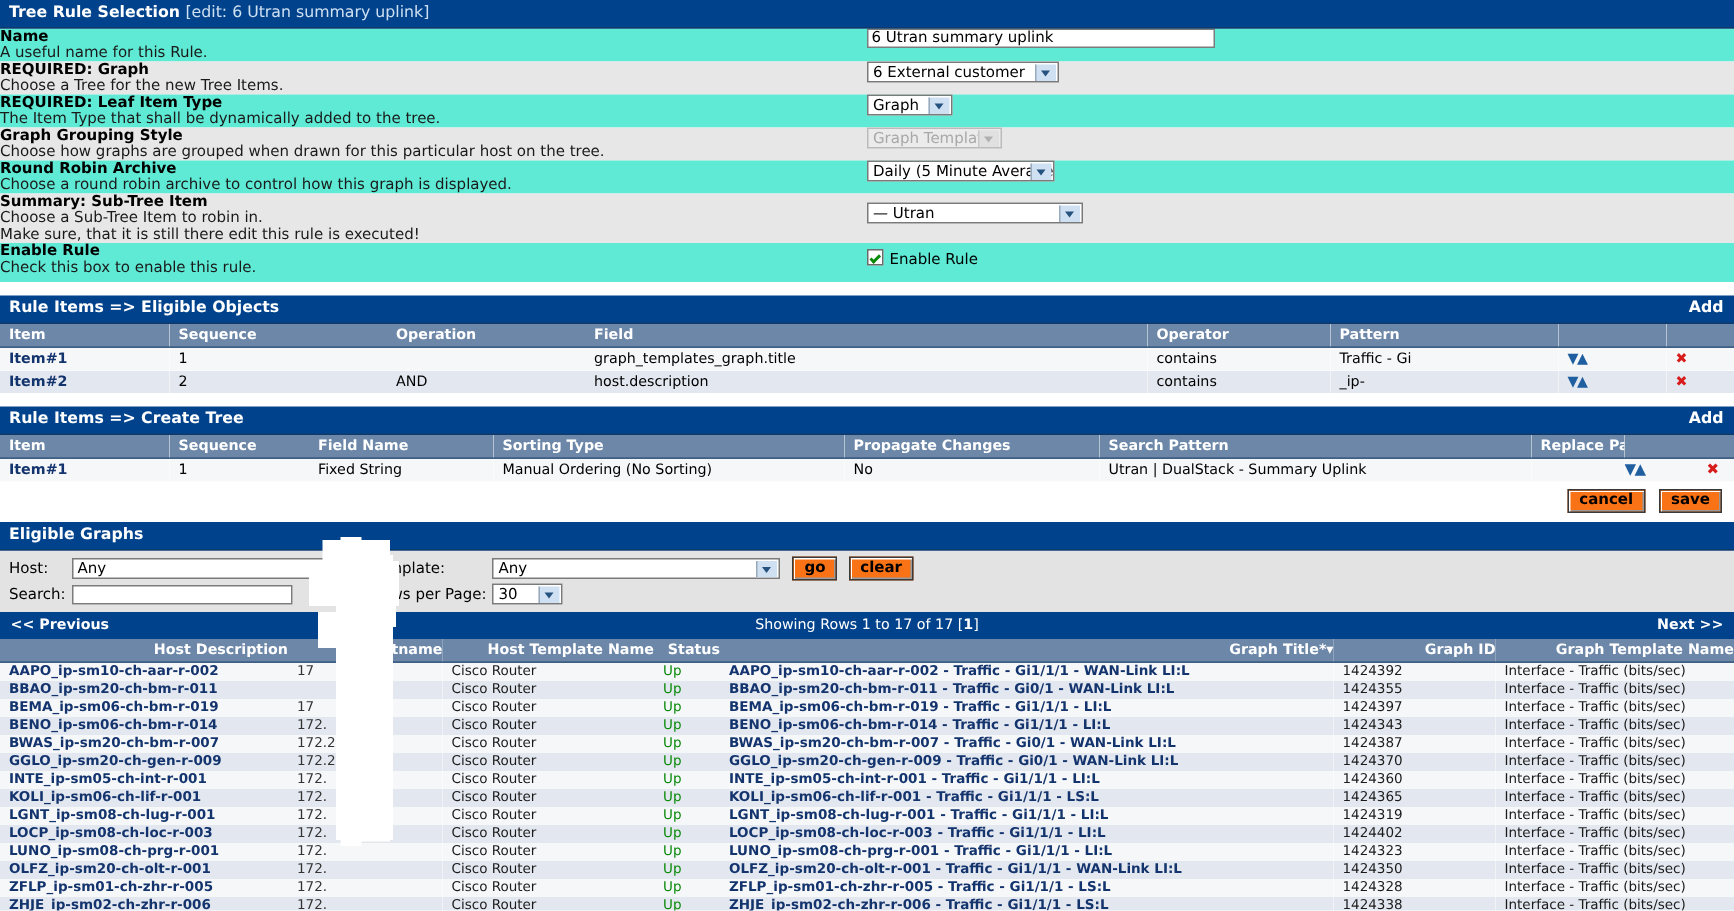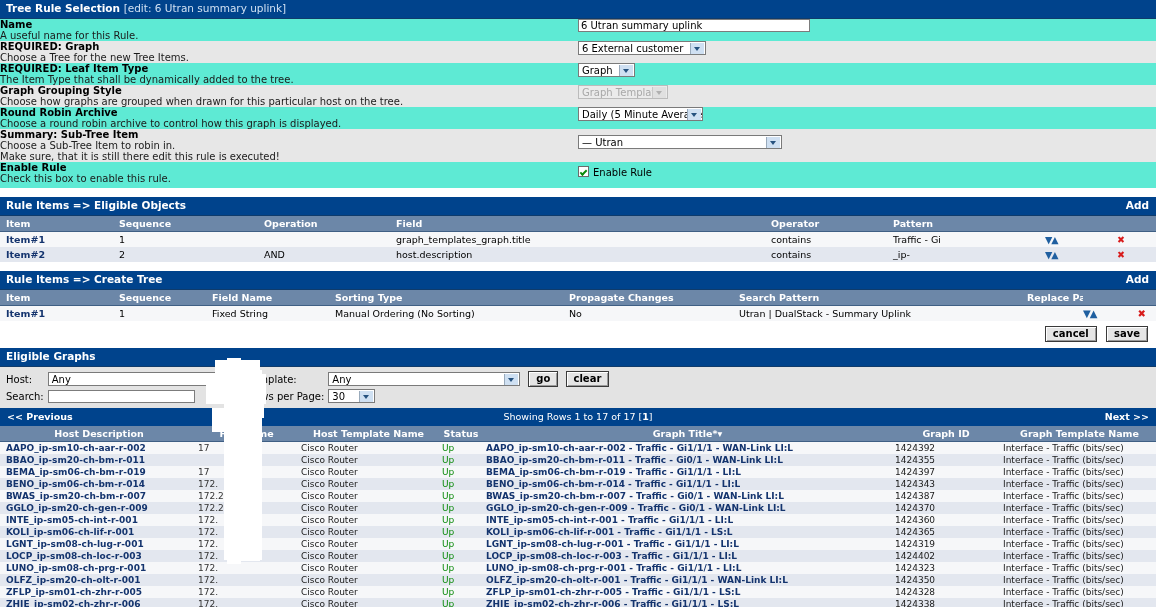--- a/index.html
+++ b/index.html
@@ -65,21 +65,21 @@
     background:#fff;position:relative;vertical-align:-1px;margin-right:4px;
   }
   .chk:after{
     content:"";position:absolute;left:1px;top:3px;width:3px;height:1px;
     border-left:2px solid #0a8a0a;border-bottom:2px solid #0a8a0a;
     transform:rotate(-45deg);width:5px;height:2px;
   }
   .btn{
     display:inline-block;font-family:"DejaVu Sans","Liberation Sans",sans-serif;
     font-size:10px;font-weight:bold;border:1px solid #3a3a3a;
-    background:#e5e5e5;padding:1px 7px 2px 7px;line-height:11px;
+    background:#f97316;padding:1px 7px 2px 7px;line-height:11px;
     box-shadow:inset 1px 1px 0 #fff, inset -1px -1px 0 #9a9a9a;
     color:#000;
   }
   
   table.dt{border-collapse:collapse;width:1156px;table-layout:fixed;}
   table.dt th{
     background:#6c87a8;color:#ffffff;font-size:9.5px;font-weight:bold;
     text-align:left;padding:2px 0 2px 6px;border-bottom:1px solid #4c6versus;
     border-bottom:1px solid #3f5f84;
     white-space:nowrap;overflow:hidden;
@@ -101,21 +101,21 @@
     padding:3px 7px 4px 7px;position:relative;height:11px;line-height:11px;
   }
   .navbar .mid{
     position:absolute;left:0;right:0;text-align:center;font-weight:normal;
   }
   .navbar .mid b{font-weight:bold;}
   .navbar .nx{position:absolute;right:7px;top:3px;}
   table.graphs{border-collapse:collapse;width:1156px;table-layout:fixed;}
   table.graphs th{
     background:#6c87a8;color:#fff;font-size:9.5px;font-weight:bold;
-    text-align:center;padding:2px 0 2px 6px;border-bottom:1px solid #3f5f84;
+    text-align:right;padding:2px 0 2px 6px;border-bottom:1px solid #3f5f84;
     white-space:nowrap;
   }
   table.graphs td{
     font-size:9px;padding:1px 0 1px 6px;white-space:nowrap;overflow:hidden;
   }
   td.desc{color:#14346e;font-weight:bold;}
   td.host{color:#333;}
   td.tmpl{color:#1a1a1a;}
   td.status{color:#0a8a0a;}
   td.title{color:#14346e;font-weight:bold;}
@@ -207,21 +207,21 @@
         </td>
       </tr>
 
       <tr class="frow-b">
         <td class="flabel">
           <b>Summary: Sub-Tree Item</b><br>
           <span class="fdesc">Choose a Sub-Tree Item to robin in.</span><br>
           <span class="fdesc">Make sure, that it is still there edit this rule is executed!</span>
         </td>
         <td class="fctrl">
-          <span class="sel" style="width:204px;margin-top:6px">
+          <span class="sel" style="width:144px;margin-top:6px">
             <span>— Utran</span>
             <span class="arw"></span>
           </span>
         </td>
       </tr>
 
       <tr class="frow-a">
         <td class="flabel" style="padding-bottom:4px">
           <b>Enable Rule</b><br>
           <span class="fdesc">Check this box to enable this rule.</span>

